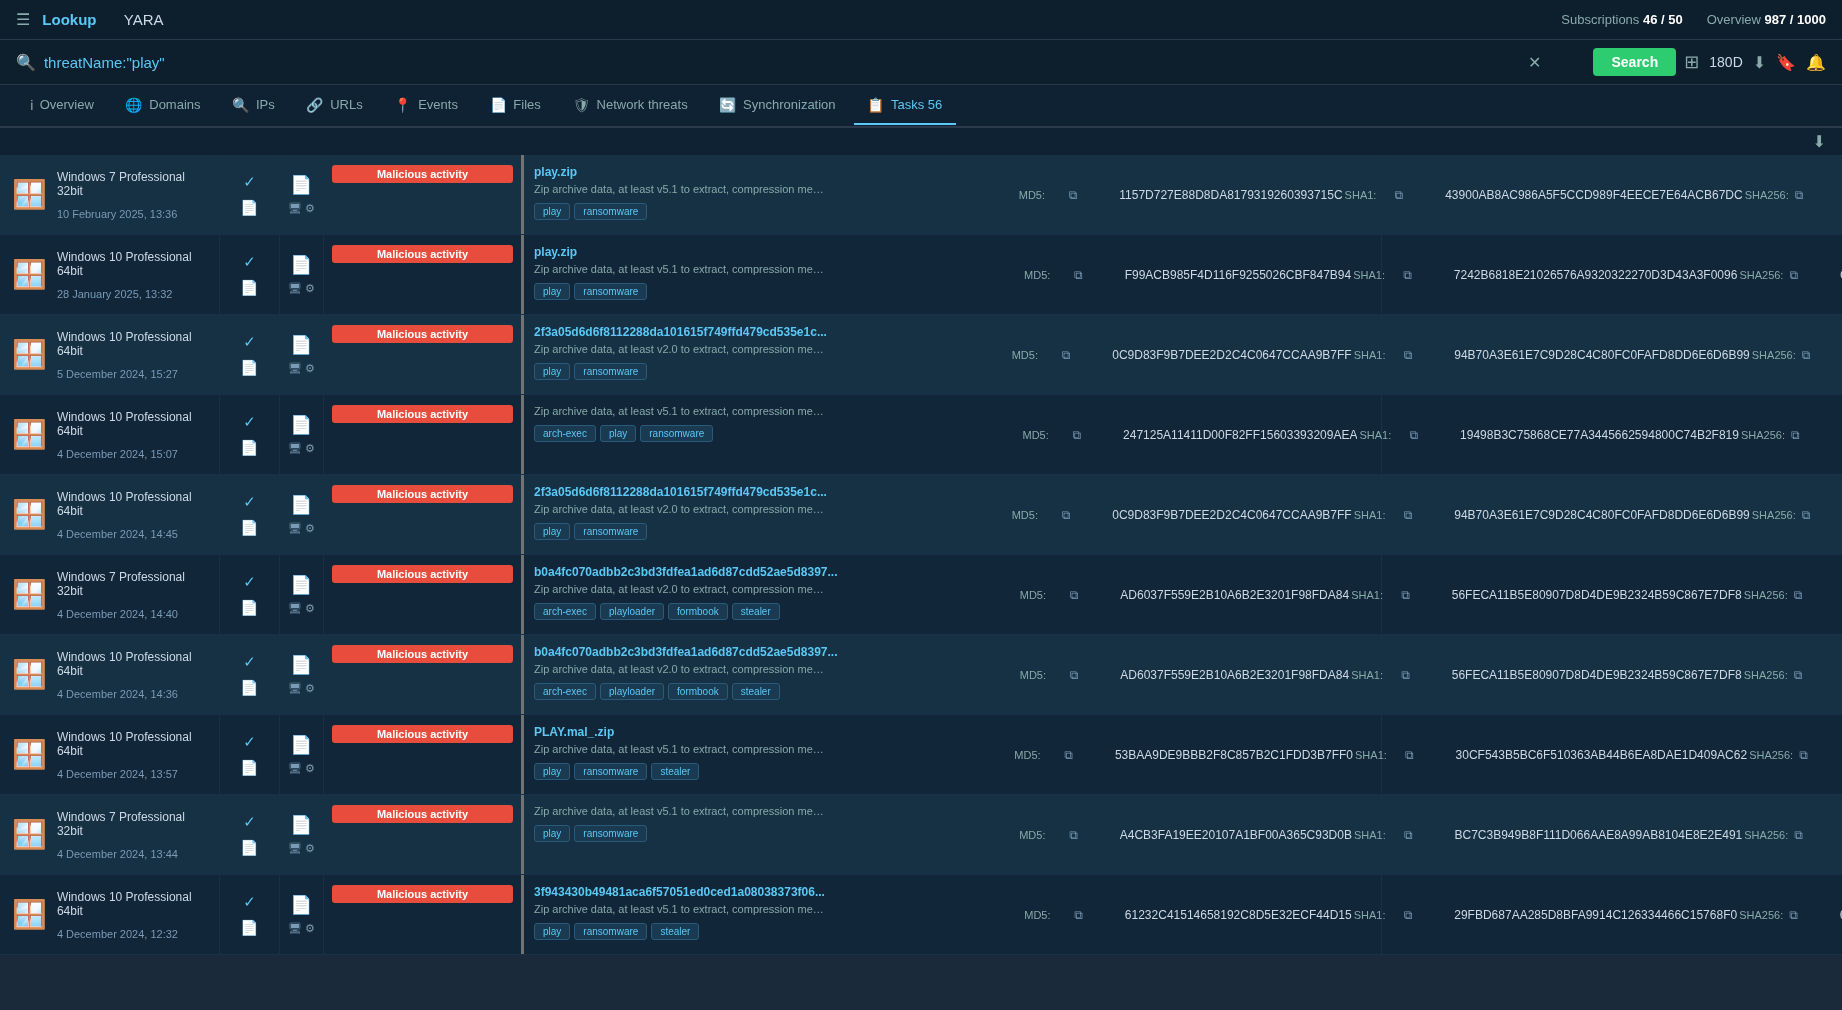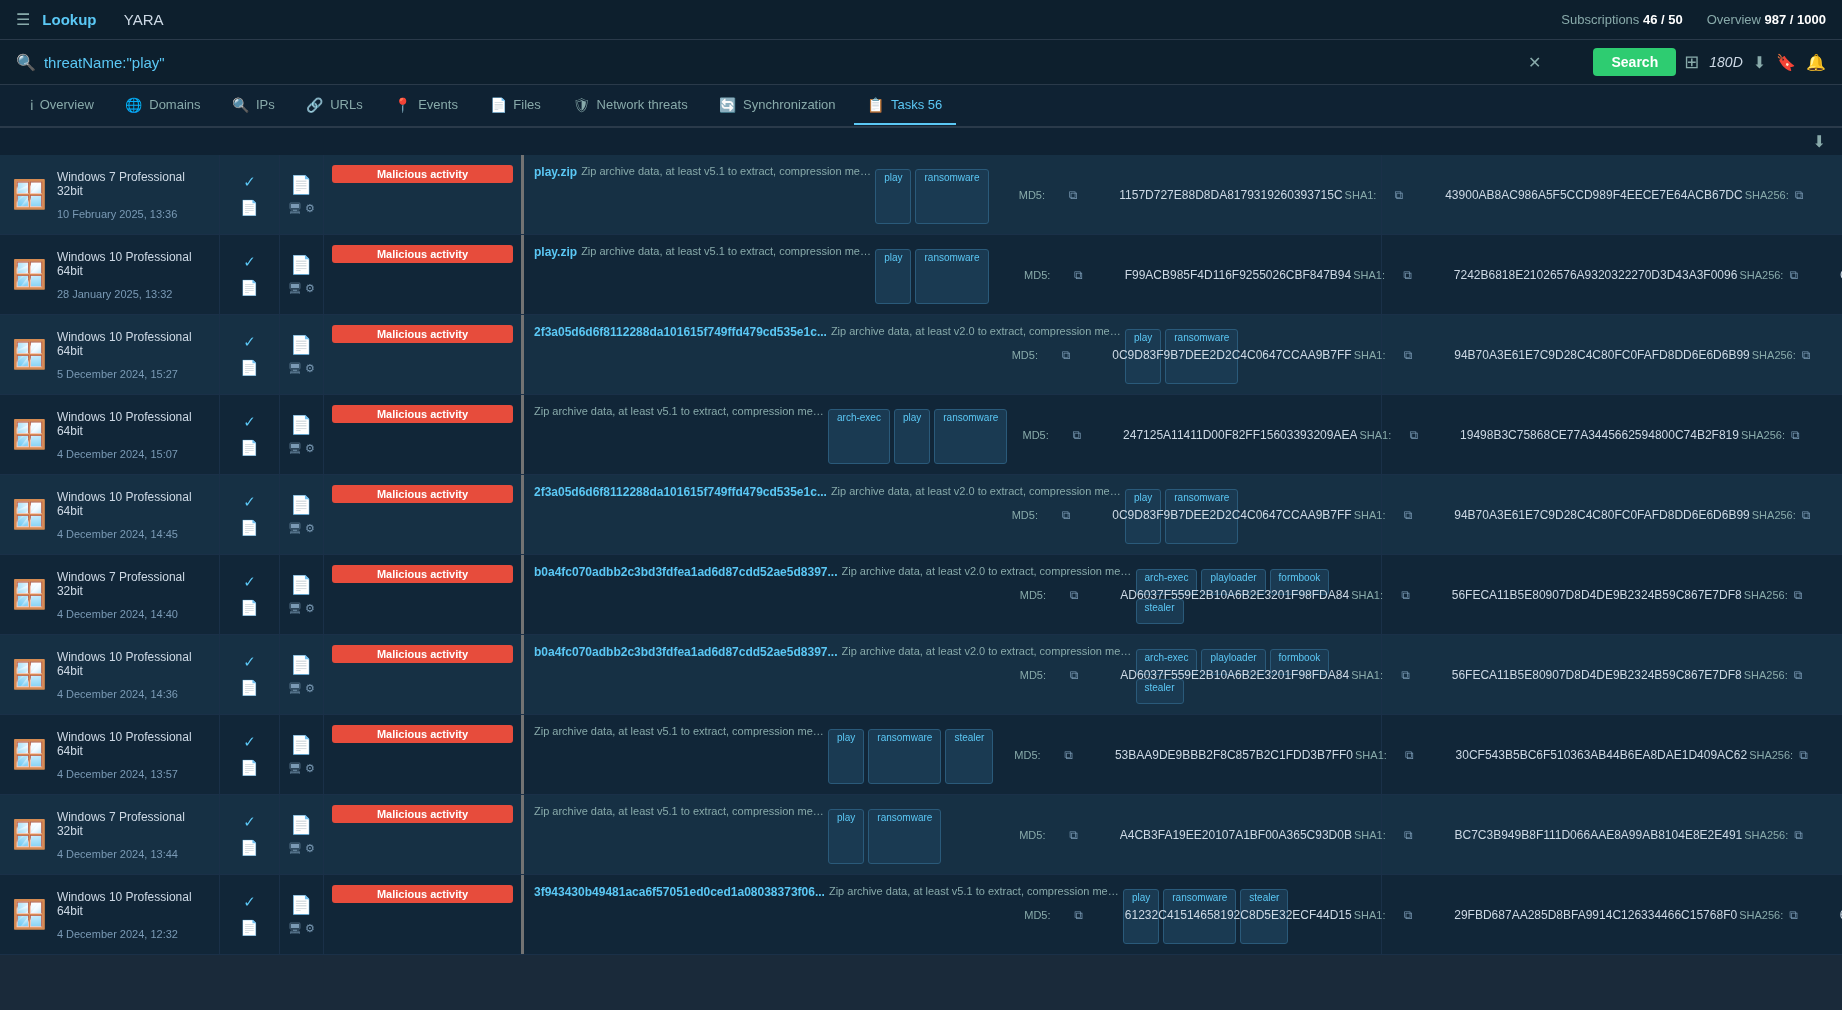--- a/index.html
+++ b/index.html
@@ -13,21 +13,21 @@
     .topbar-right { margin-left: auto; display: flex; align-items: center; gap: 24px; color: #8aa; font-size: 13px; }
     .topbar-right span b { color: #fff; }
 
     
     .searchbar { background: #0d1f2d; display: flex; align-items: center; padding: 8px 16px; border-bottom: 1px solid #2a3a4a; gap: 8px; }
     .search-icon { color: #5bc8f5; font-size: 16px; }
     .search-input { background: transparent; border: none; outline: none; color: #5bc8f5; font-size: 15px; flex: 1; }
     .search-clear { color: #8aa; cursor: pointer; font-size: 16px; }
     .search-btn { background: #2ecc71; color: #fff; border: none; padding: 6px 18px; border-radius: 4px; font-size: 14px; font-weight: 600; cursor: pointer; margin-left: 44px; }
     .search-actions { display: flex; align-items: center; gap: 10px; color: #8aa; font-size: 13px; }
-    .search-period { color: #cdd9e5; font-size: 14px; font-style: italic; }
+    .search-period { color: #cdd9e5; font-size: 14px; }
 
     
     .navtabs { background: #0f2233; display: flex; align-items: center; padding: 0 16px; border-bottom: 2px solid #2a3a4a; gap: 4px; }
     .navtab { display: flex; align-items: center; gap: 6px; padding: 10px 14px; color: #8aa; cursor: pointer; font-size: 13px; border-bottom: 2px solid transparent; white-space: nowrap; }
     .navtab.active { color: #5bc8f5; border-bottom: 2px solid #5bc8f5; }
     .navtab-icon { font-size: 14px; }
 
     
     .dl-row { display: flex; justify-content: flex-end; padding: 4px 16px; background: #0f2233; }
     .dl-icon { color: #8aa; cursor: pointer; font-size: 16px; }
@@ -53,21 +53,21 @@
     .col-file-icon { width: 44px; min-width: 44px; display: flex; flex-direction: column; align-items: center; justify-content: center; gap: 6px; padding: 8px 4px; border-right: 1px solid #1a3048; }
     .file-icon { color: #cdd9e5; font-size: 18px; }
     .file-sub-icons { display: flex; flex-wrap: wrap; gap: 3px; justify-content: center; }
     .file-sub-icon { color: #7a9ab5; font-size: 11px; }
 
     
     .col-threat { width: 200px; min-width: 200px; display: flex; flex-direction: column; justify-content: flex-start; padding: 10px 8px; border-right: 3px solid #737373; gap: 6px; }
     .threat-badge { background: #e74c3c; color: #fff; padding: 3px 10px; border-radius: 3px; font-size: 11px; font-weight: 600; display: inline-block; text-align: center; }
 
     
-    .col-fileinfo { flex: 1; display: flex; flex-direction: row; justify-content: flex-start; padding: 10px 10px; border-right: 1px solid #1a3048; gap: 4px; overflow: hidden; }
+    .col-fileinfo { flex: 1; display: flex; flex-direction: column; justify-content: flex-start; padding: 10px 10px; border-right: 1px solid #1a3048; gap: 4px; overflow: hidden; }
     .file-name { color: #5bc8f5; font-size: 12px; font-weight: 600; cursor: pointer; }
     .file-desc { color: #8aa; font-size: 11px; white-space: nowrap; overflow: hidden; text-overflow: ellipsis; max-width: 290px; }
     .file-tags { display: flex; flex-wrap: wrap; gap: 4px; margin-top: 4px; }
     .file-tag { background: #1a3a52; border: 1px solid #2a5a7a; color: #5bc8f5; border-radius: 3px; padding: 2px 8px; font-size: 10px; }
 
     
     .col-hashes { width: 460px; min-width: 400px; display: flex; flex-direction: row; justify-content: center; padding: 16px 10px; gap: 2px; }
     .hash-row { display: flex; align-items: center; gap: 6px; font-size: 11px; }
     .hash-label { color: #8aa; width: 44px; flex-shrink: 0; }
     .hash-copy { color: #7a9ab5; cursor: pointer; font-size: 12px; }
@@ -505,20 +505,21 @@
       <span class="file-icon">📄</span>
       <div class="file-sub-icons">
         <span class="file-sub-icon">🖥</span>
         <span class="file-sub-icon">⚙</span>
       </div>
     </div>
     <div class="col-threat">
       <span class="threat-badge">Malicious activity</span>
     </div>
     <div class="col-fileinfo">
+      <span class="file-name">PLAY.mal_.zip</span>
       <span class="file-desc">Zip archive data, at least v5.1 to extract, compression method=A...</span>
       <div class="file-tags">
           <span class="file-tag">play</span>
           <span class="file-tag">ransomware</span>
           <span class="file-tag">stealer</span>
         </div>
     </div>
     <div class="col-hashes">
       <div class="hash-row">
         <span class="hash-label">MD5:</span>

